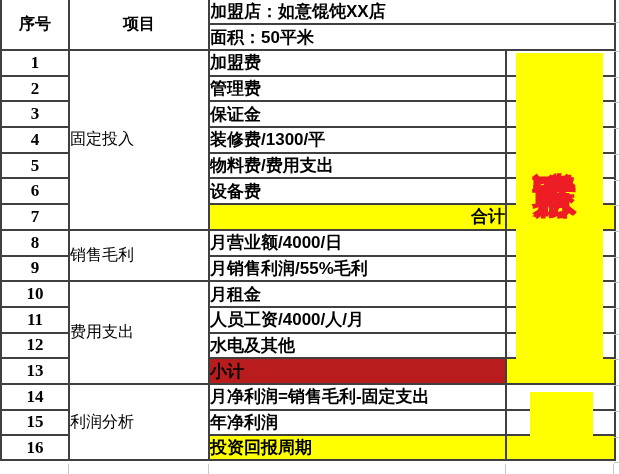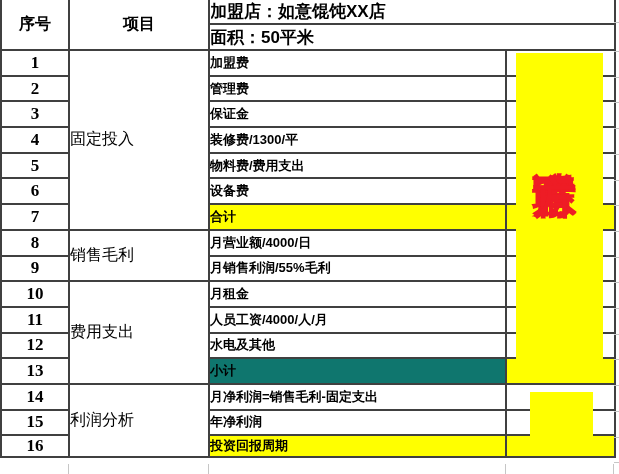--- a/index.html
+++ b/index.html
@@ -29,21 +29,21 @@
   tr.hrow1 th, tr.hrow1 td{border-top:none;}
   .first-col{border-left:none;}
   .corner-th{font-weight:bold;font-size:16px;text-align:center;}
   .top-info{font-weight:bold;font-size:17px;text-align:left;padding-left:6px;border-radius:7px;}
   .no-cell{
     text-align:center;
     font-family:"Liberation Serif",serif;
     font-weight:bold;font-size:17px;
   }
   .cat-cell{text-align:left;font-weight:normal;font-size:16px;}
-  .desc-cell{text-align:left;padding-left:5px;font-weight:bold;font-size:13px;}
+  .desc-cell{text-align:left;padding-left:5px;font-weight:bold;font-size:17px;}
   .val-cell{}
   .wm-big{position:absolute;left:516px;top:53px;width:87px;height:310px;}
   .wm-small{position:absolute;left:530px;top:392px;width:63px;height:46px;}
   .wm-text{
     position:absolute;left:17px;top:84px;
     writing-mode:vertical-rl;
     text-orientation:upright;
     font-weight:bold;font-size:44px;line-height:1;
     letter-spacing:0;
     font-family:"Liberation Sans",sans-serif;
@@ -97,21 +97,21 @@
           <td class="desc-cell">物料费/费用支出</td>
           <td class="val-cell"></td>
         </tr>
         <tr style="height: 25.7px;">
           <td class="no-cell first-col">6</td>
           <td class="desc-cell">设备费</td>
           <td class="val-cell"></td>
         </tr>
         <tr style="height: 25.7px;">
           <td class="no-cell first-col">7</td>
-          <td class="desc-cell hl" style="background: rgb(255, 255, 0);">合计</td>
+          <td class="desc-cell hl" style="background: rgb(255, 255, 0); text-align: right;">合计</td>
           <td class="val-cell hl" style="background: rgb(255, 255, 0);"></td>
         </tr>
         <tr style="height: 25.7px;">
           <td class="no-cell first-col">8</td>
           <td class="cat-cell" rowspan="2">销售毛利</td>
           <td class="desc-cell">月营业额/4000/日</td>
           <td class="val-cell"></td>
         </tr>
         <tr style="height: 25.7px;">
           <td class="no-cell first-col">9</td>
@@ -129,21 +129,21 @@
           <td class="desc-cell">人员工资/4000/人/月</td>
           <td class="val-cell"></td>
         </tr>
         <tr style="height: 25.7px;">
           <td class="no-cell first-col">12</td>
           <td class="desc-cell">水电及其他</td>
           <td class="val-cell"></td>
         </tr>
         <tr style="height: 25.7px;">
           <td class="no-cell first-col">13</td>
-          <td class="desc-cell hl" style="background: #0f766e;">小计</td>
+          <td class="desc-cell hl" style="background: #b91c1c;">小计</td>
           <td class="val-cell hl" style="background: rgb(255, 255, 0);"></td>
         </tr>
         <tr style="height: 25.7px;">
           <td class="no-cell first-col">14</td>
           <td class="cat-cell" rowspan="3">利润分析</td>
           <td class="desc-cell">月净利润=销售毛利-固定支出</td>
           <td class="val-cell"></td>
         </tr>
         <tr style="height: 25.7px; margin-top: 9px;">
           <td class="no-cell first-col">15</td>

